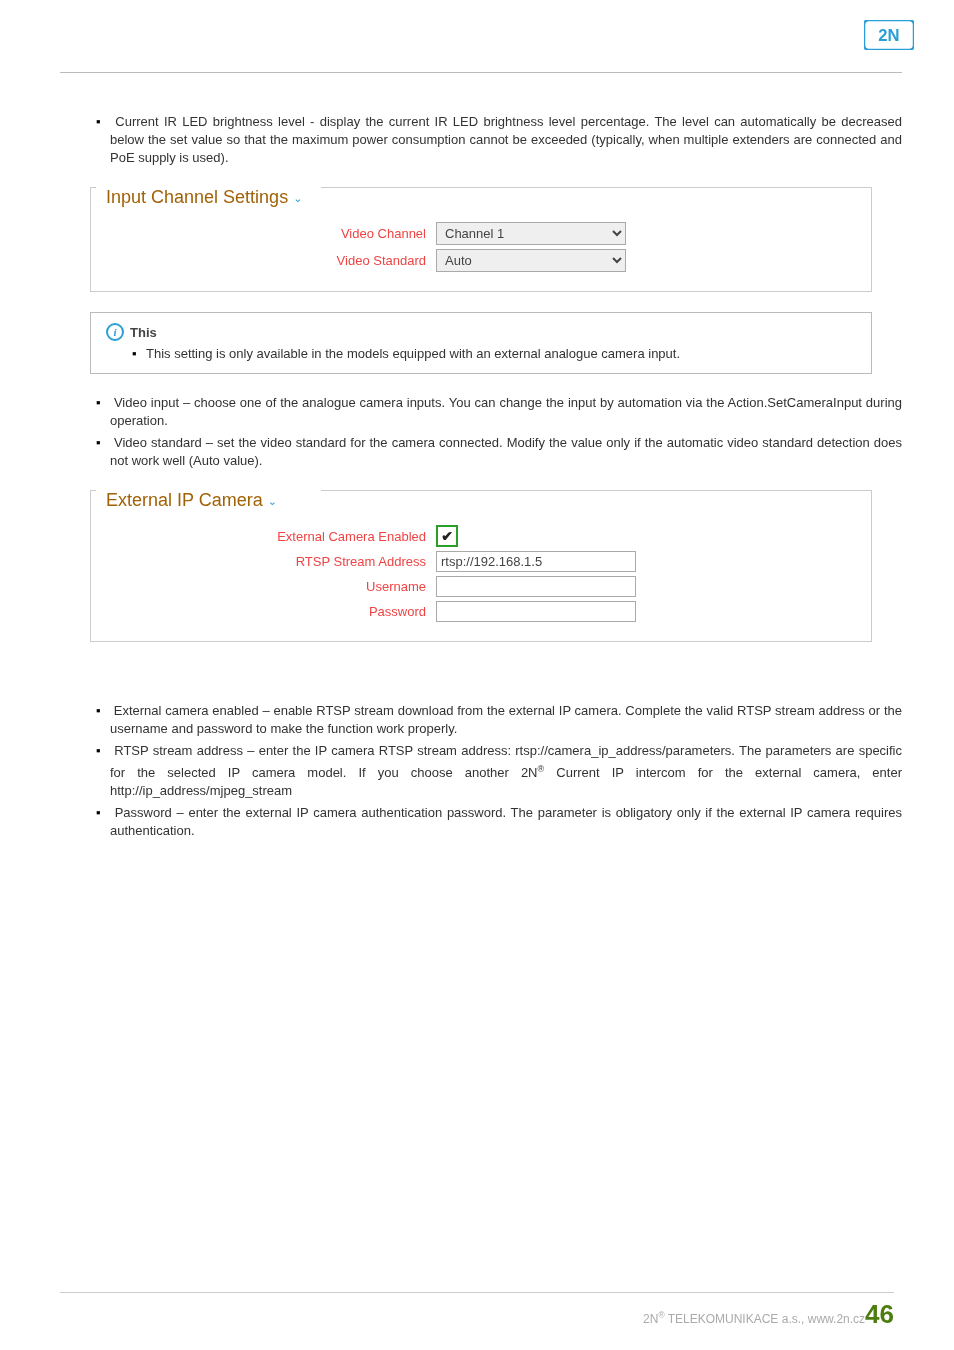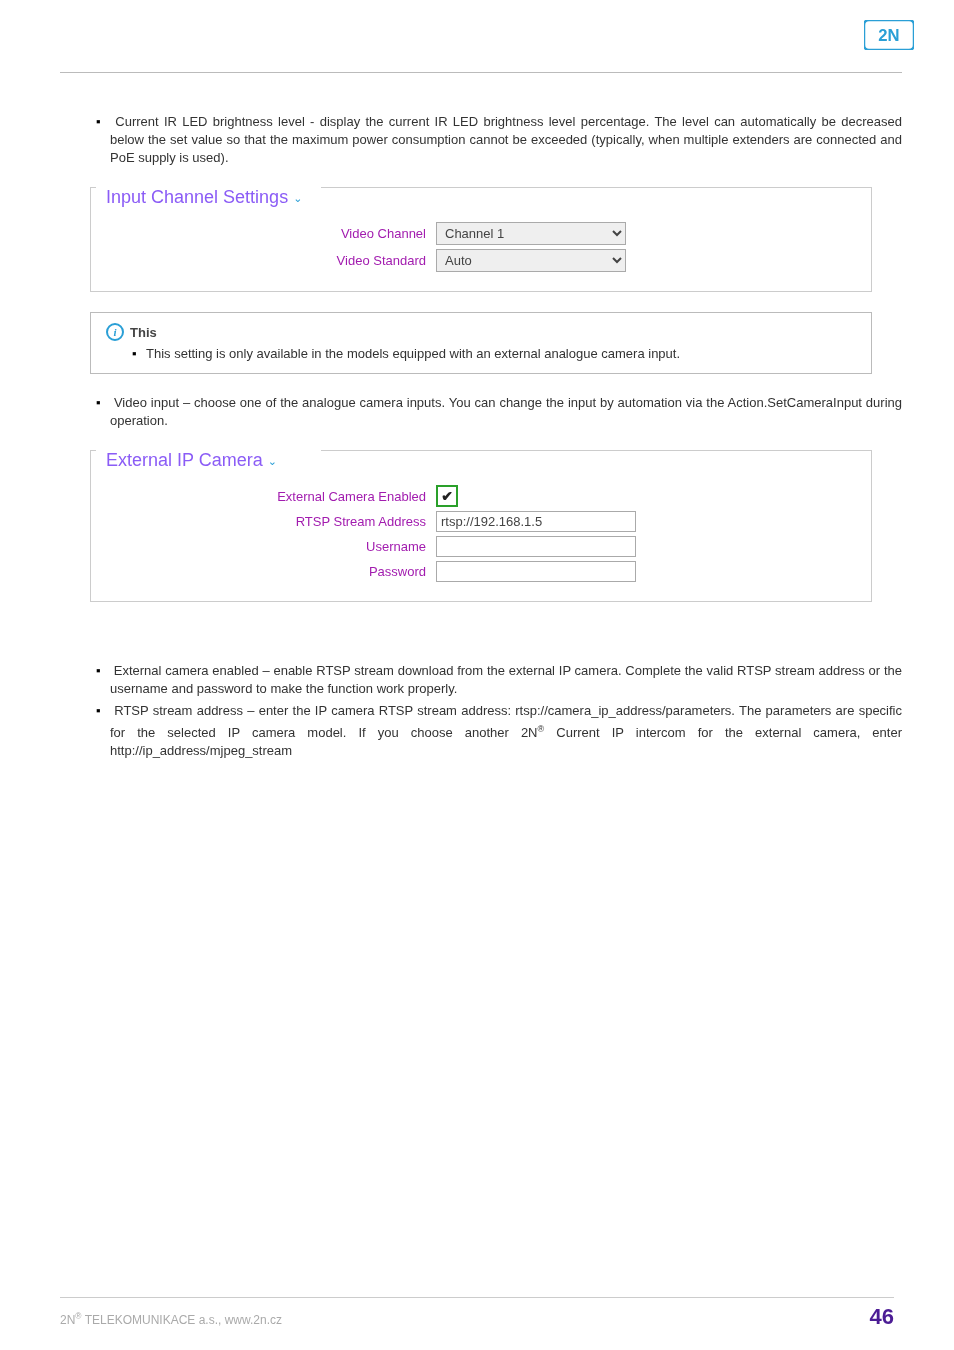--- a/index.html
+++ b/index.html
@@ -77,21 +77,21 @@
 
   .form-row {
     display: flex;
     align-items: center;
     margin: 4px 0;
   }
   .form-row .lbl {
     flex: 0 0 320px;
     text-align: right;
     padding-right: 10px;
-    color: #a21caf;
+    color: #ef4444;
     font-size: 13px;
   }
   .form-row .fld {
     flex: 0 0 200px;
   }
   .form-row select, .form-row input[type=text], .form-row input[type=password] {
     width: 190px;
     font-size: 13px;
     padding: 2px 4px;
     border: 1px solid #aaa;
@@ -140,31 +140,31 @@
     padding-left: 40px;
     margin: 0;
   }
   ul.inner > li { line-height: 18px; text-align: justify; }
 
   .footer {
     position: absolute;
     bottom: 20px;
     left: 60px; right: 60px;
     display: flex;
-    justify-content: space-between;
+    justify-content: flex-end;
     align-items: baseline;
     border-top: 1px solid #ccc;
     padding-top: 6px;
     color: #aaa;
     font-size: 12px;
   }
-  .footer .pnum { color: #4c1d95; font-size: 22px; font-weight: bold; }
+  .footer .pnum { color: #4d7c0f; font-size: 26px; font-weight: bold; }
   .sup { font-size: 0.7em; vertical-align: super; }
 
-  .legend-blue { color:#8b5cf6; }
+  .legend-blue { color:#a16207; }
 </style>
 </head>
 <body>
 
 <div class="page">
   <div class="top-logo">
     <svg viewBox="0 0 60 36">
       <rect x="0" y="0" width="60" height="36" rx="6" fill="none" stroke="#2a9fd6" stroke-width="3"></rect>
       <text x="30" y="25" text-anchor="middle" font-family="Arial" font-weight="bold" font-size="20" fill="#2a9fd6">2N</text>
     </svg>
@@ -206,20 +206,23 @@
     </div>
     <ul class="inner">
       <li>This setting is only available in the models equipped with an external analogue camera input.</li>
     </ul>
   </div>
 
   <ul class="content">
     <li>
       <strong>Video input</strong><span> – choose one of the analogue camera inputs. You can change the input by automation via the Action.SetCameraInput during operation.</span>
     </li>
+    <li>
+      <strong>Video standard</strong><span> – set the video standard for the camera connected. Modify the value only if the automatic video standard detection does not work well (</span><strong>Auto</strong><span> value).</span>
+    </li>
   </ul>
 
   <div class="settings-box" style="border:none;border-right:1px solid #ccc;border-left:1px solid #ccc;border-bottom:1px solid #ccc;">
     <span class="legend">
       <span class="legend-blue">External IP Camera</span> <span class="chev">⌄</span>
     </span>
     <div class="form-row">
       <div class="lbl">External Camera Enabled</div>
       <div class="fld">
         <span class="checkbox">✔</span>
@@ -246,20 +249,23 @@
   </div>
 
   <div style="height:40px"></div>
 
   <ul class="content">
     <li>
       <strong>External camera enabled</strong><span> – enable RTSP stream download from the external IP camera. Complete the valid RTSP stream address or the username and password to make the function work properly.</span>
     </li>
     <li>
       <strong>RTSP stream address</strong><span> – enter the IP camera RTSP stream address: rtsp://camera_ip_address/parameters. The parameters are specific for the selected IP camera model. If you choose another </span><strong><span>2N</span><span class="sup">®</span><span> Current IP</span></strong><span> intercom for the external camera, enter http://ip_address/mjpeg_stream</span>
+    </li>
+    <li>
+      <strong>Password</strong><span> – enter the external IP camera authentication password. The parameter is obligatory only if the external IP camera requires authentication.</span>
     </li>
   </ul>
 
   <div class="footer">
     <span>
       <strong><span>2N</span><span class="sup">®</span></strong><span> TELEKOMUNIKACE a.s., www.2n.cz</span>
     </span>
     <span class="pnum">46</span>
   </div>
 </div>

